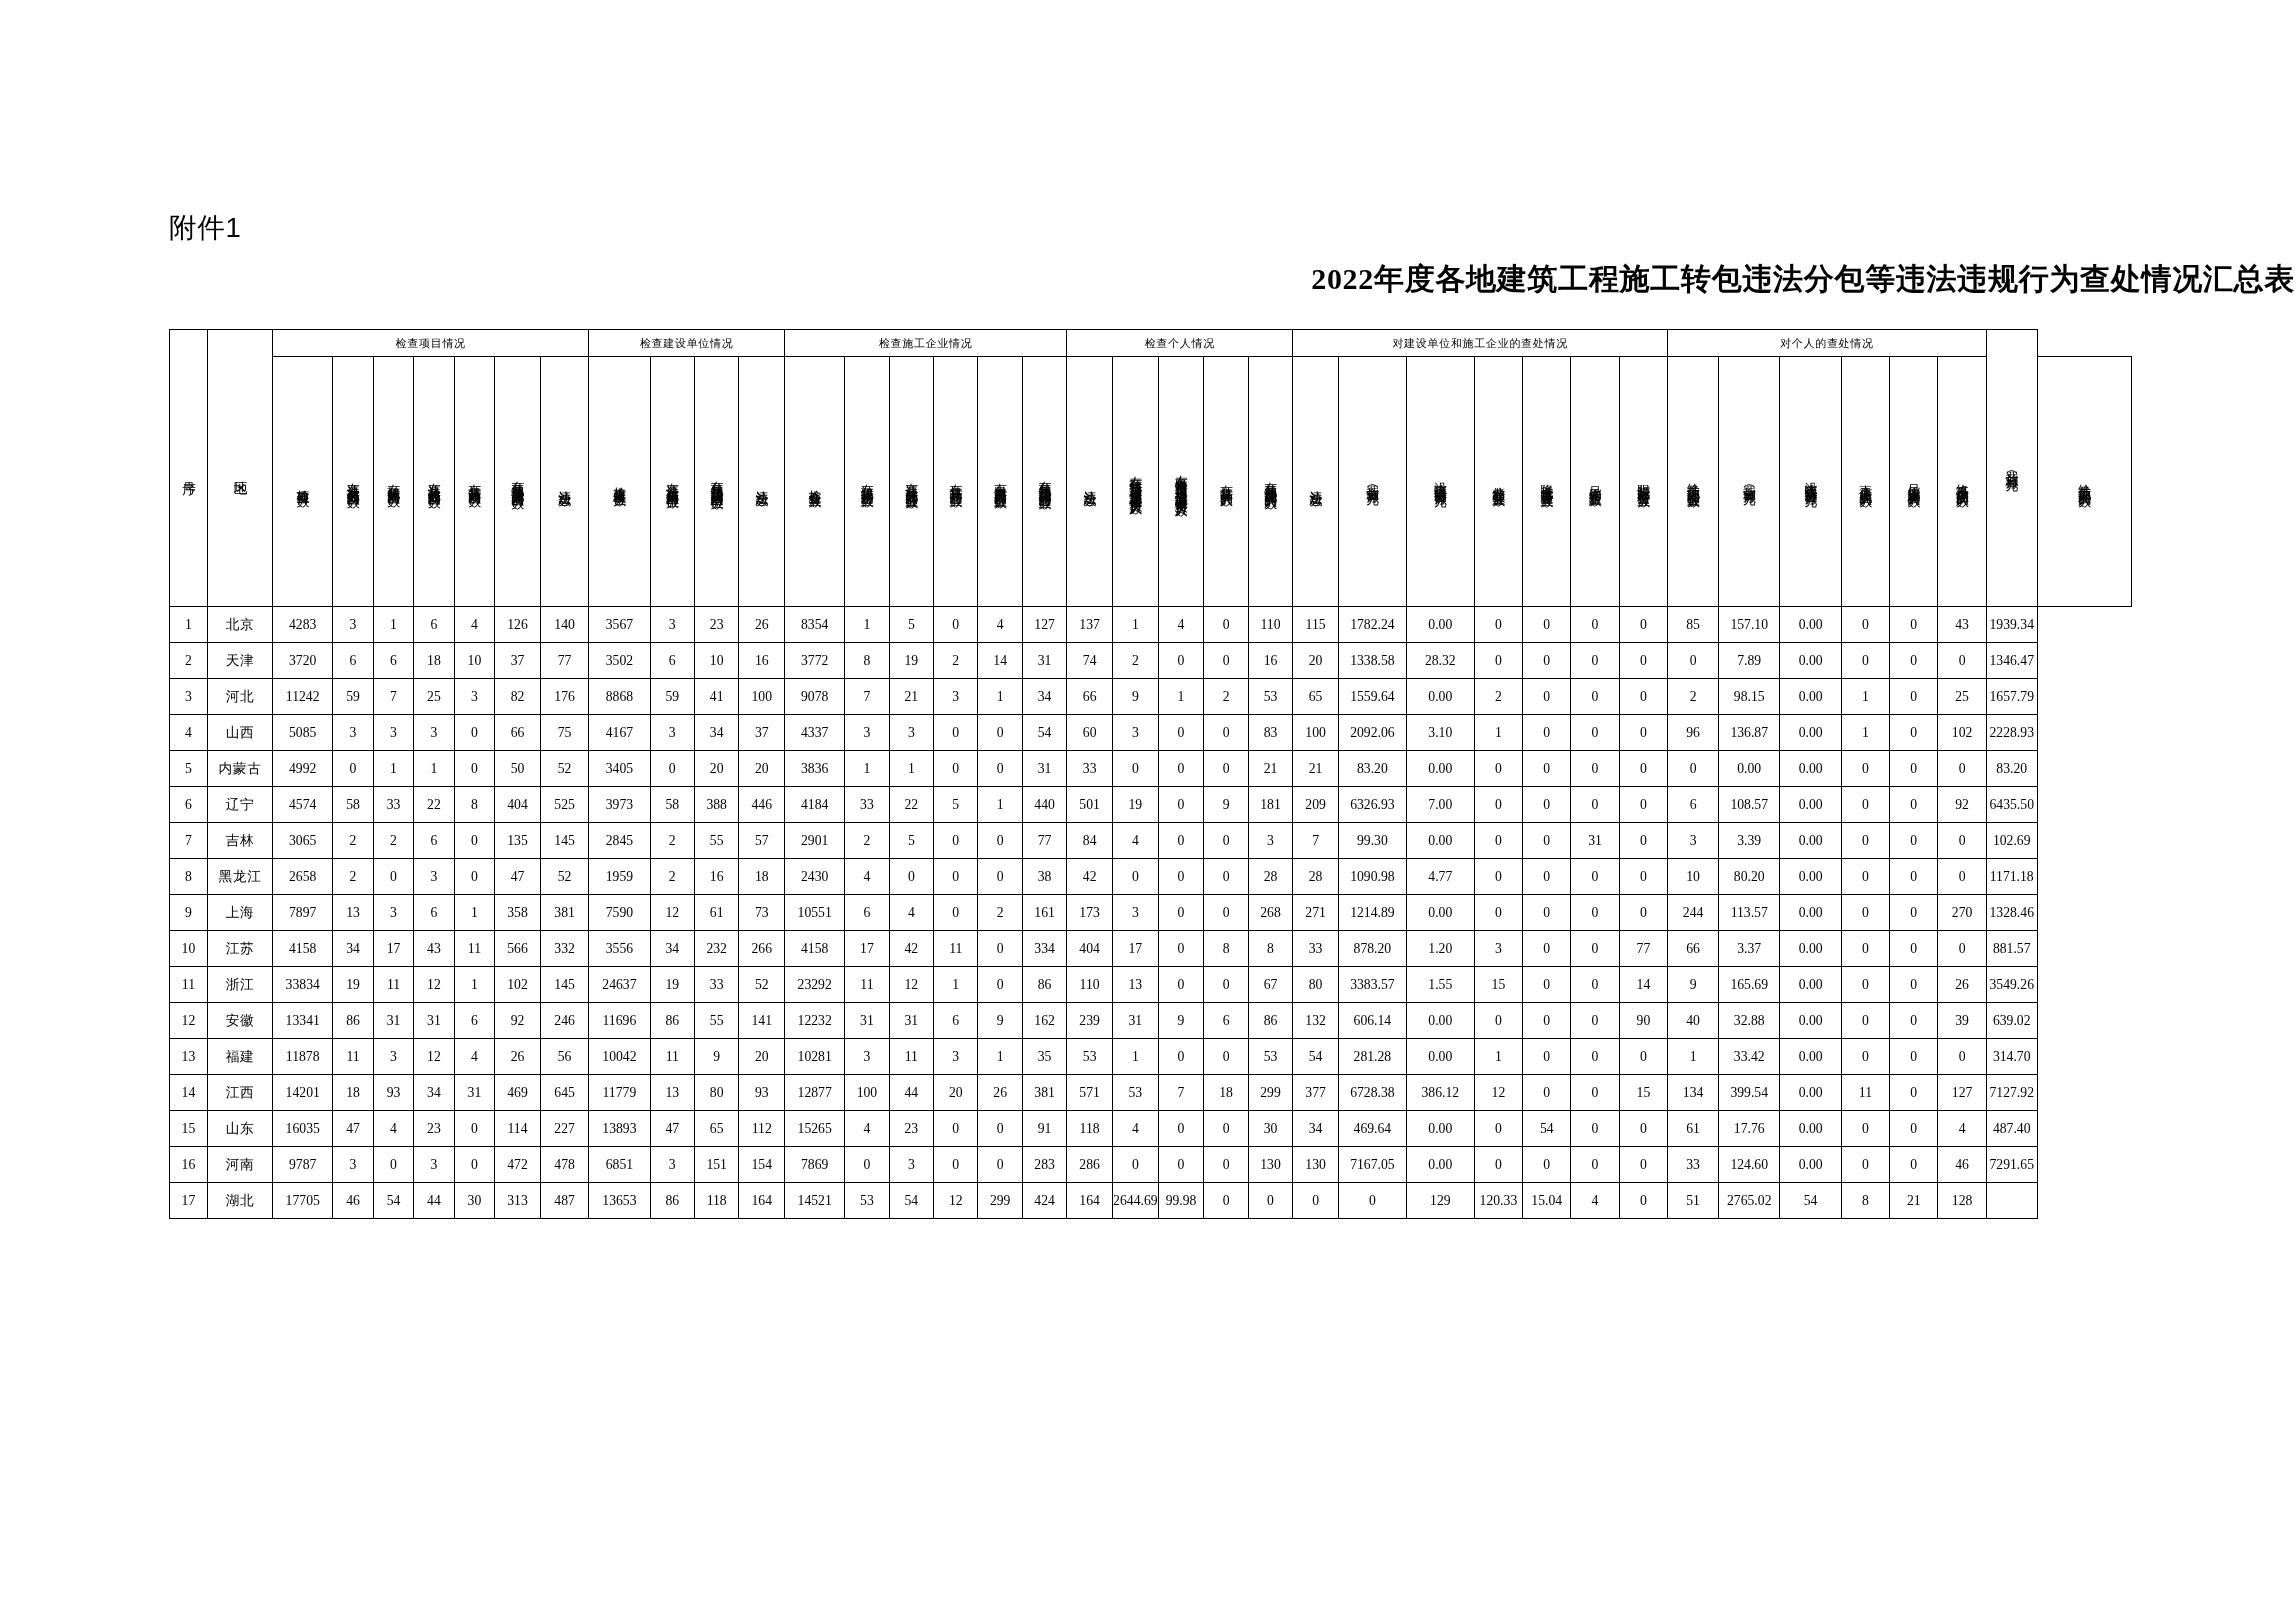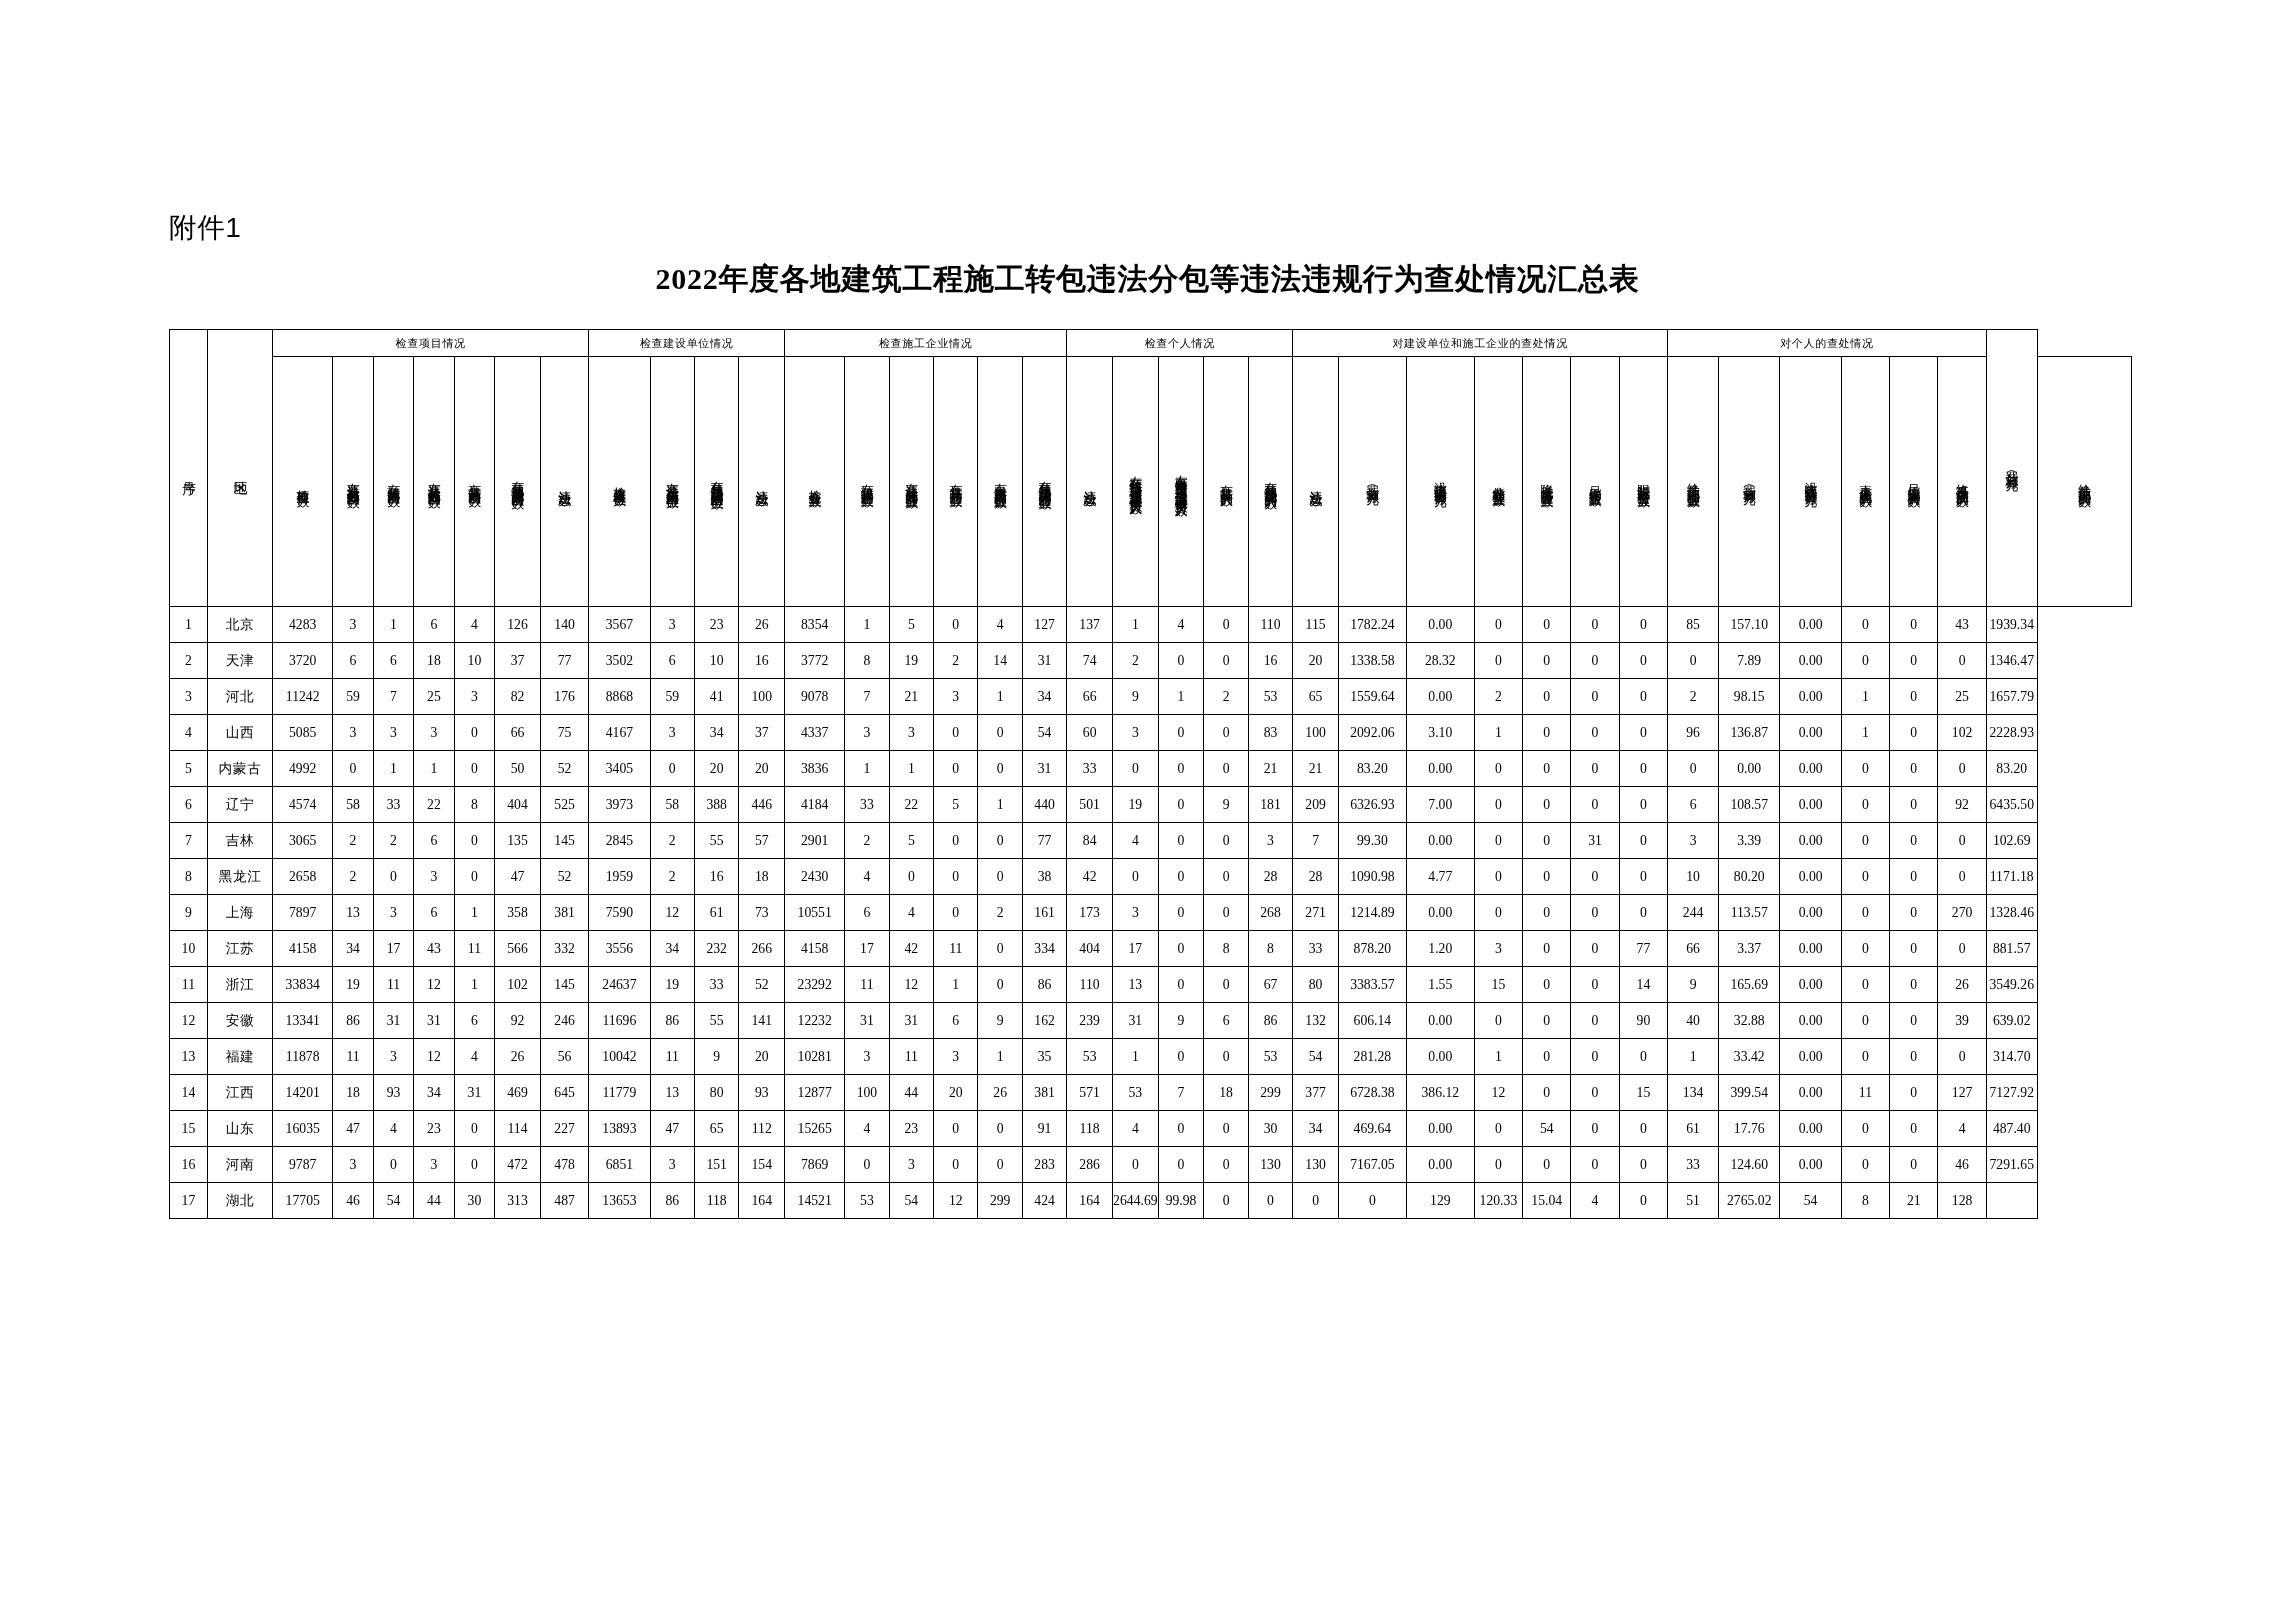--- a/index.html
+++ b/index.html
@@ -28,21 +28,21 @@
     top: 200px;
     font-size: 27.5px;
     font-family: "Liberation Sans", sans-serif;
     letter-spacing: 0.7px;
   }
   .doc-title {
     position: absolute;
     left: 0;
     top: 249px;
     width: 2295px;
-    text-align: center;
+    text-align: right;
     font-size: 30px;
     font-weight: bold;
     font-family: "Liberation Serif", serif;
     letter-spacing: 0.7px;
   }
   .table-wrap {
     position: absolute;
     left: 169px;
     top: 319px;
     width: 1963px;

